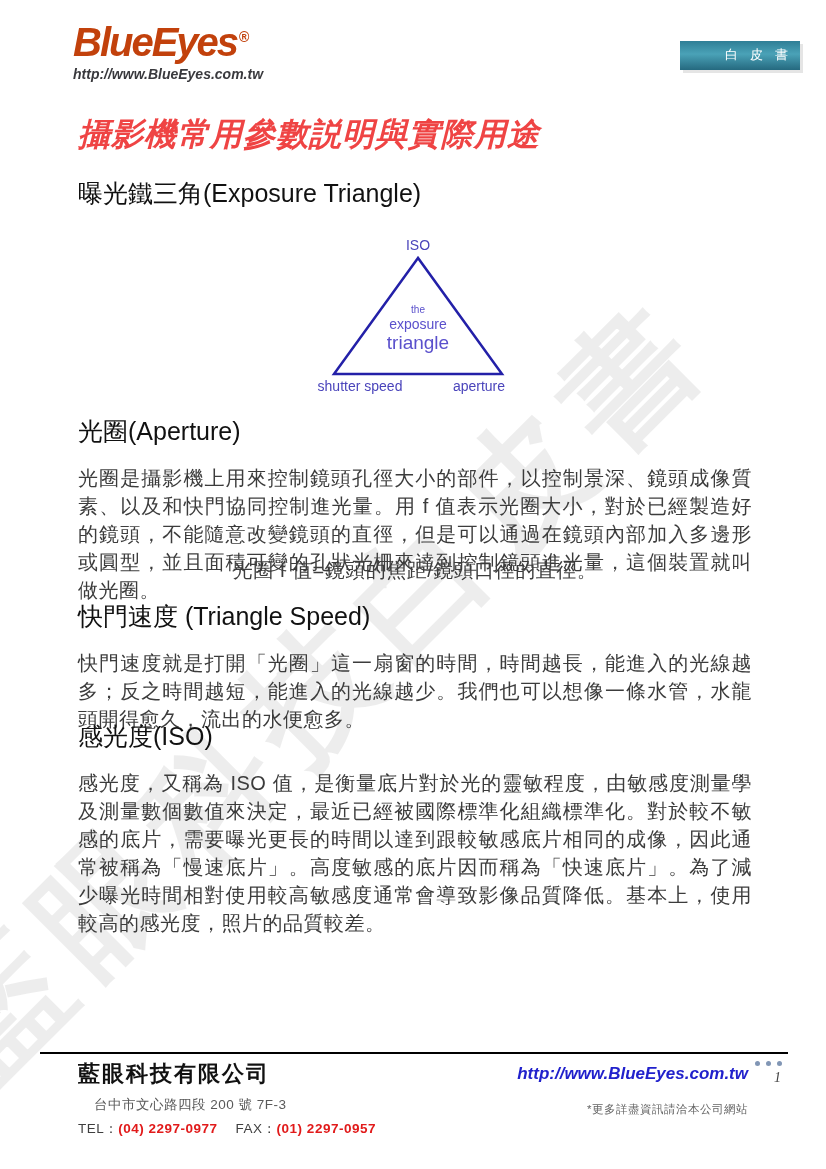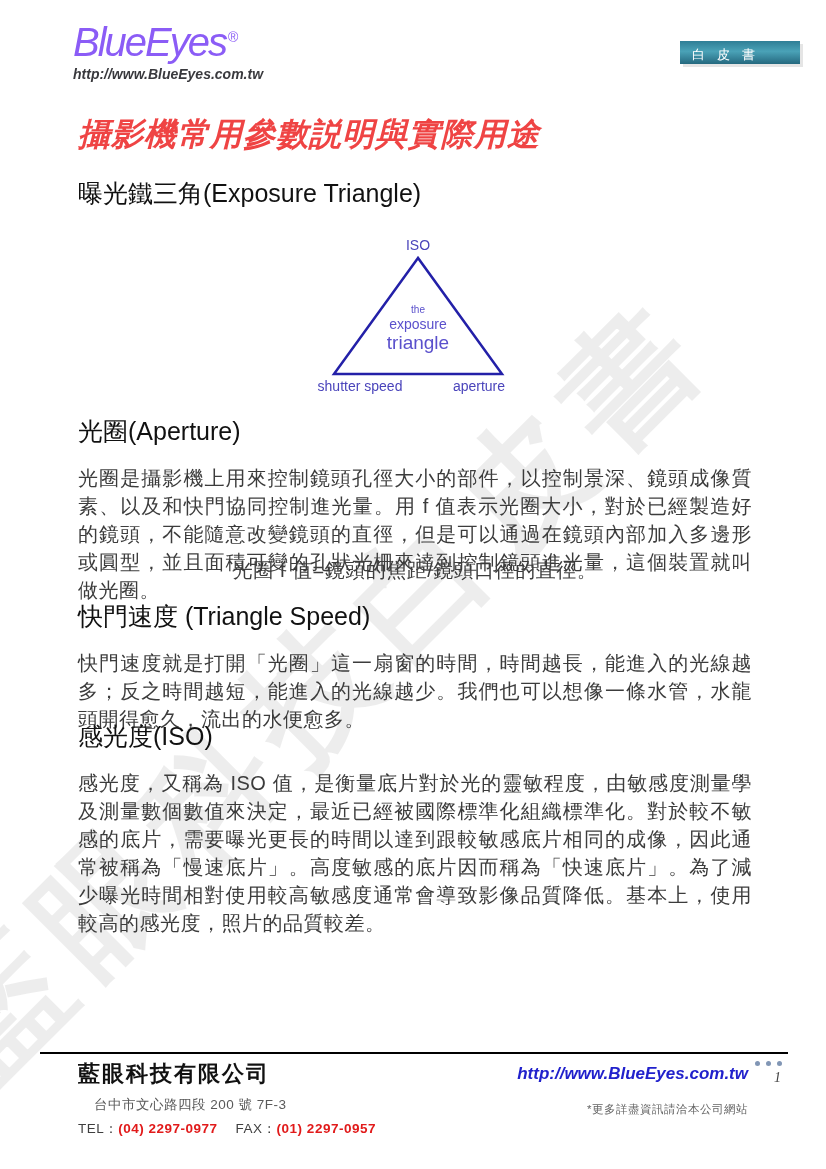--- a/index.html
+++ b/index.html
@@ -25,32 +25,32 @@
     opacity:0.065;
     transform:rotate(-45deg);
     transform-origin:center center;
     z-index:0;
     pointer-events:none;
   }
   .content{position:absolute;inset:0;z-index:1;}
   
   .logo-block{position:absolute;left:73px;top:14px;}
   .logo-text{
-    font-size:40px;font-weight:normal;font-style:italic;
-    letter-spacing:-2px;color:#8b5cf6;line-height:46px;
+    font-size:40px;font-weight:bold;font-style:italic;
+    letter-spacing:-2px;color:#c2410c;line-height:46px;
   }
   .logo-reg{font-size:14px;font-style:normal;vertical-align:super;letter-spacing:0;margin-left:2px;}
   .logo-url{
     font-size:14px;font-weight:bold;font-style:italic;
     color:#39393d;margin-top:1px;letter-spacing:0px;
   }
   .badge{
     position:absolute;left:680px;top:41px;
-    width:120px;height:23px;line-height:27px;
-    text-align:left;
+    width:120px;height:29px;line-height:27px;
+    text-align:right;
     background:linear-gradient(180deg,#2f7e96 0%,#4aa2b7 45%,#25697f 100%);
     color:#ffffff;font-size:13px;letter-spacing:12px;text-indent:12px;
     box-shadow:3px 3px 0 rgba(0,0,0,0.10);
   }
   
   .page-title{
     position:absolute;left:78px;top:112px;
     font-size:32px;font-weight:bold;letter-spacing:1px;
     color:#ef4444;line-height:44px;font-style:italic;
   }

